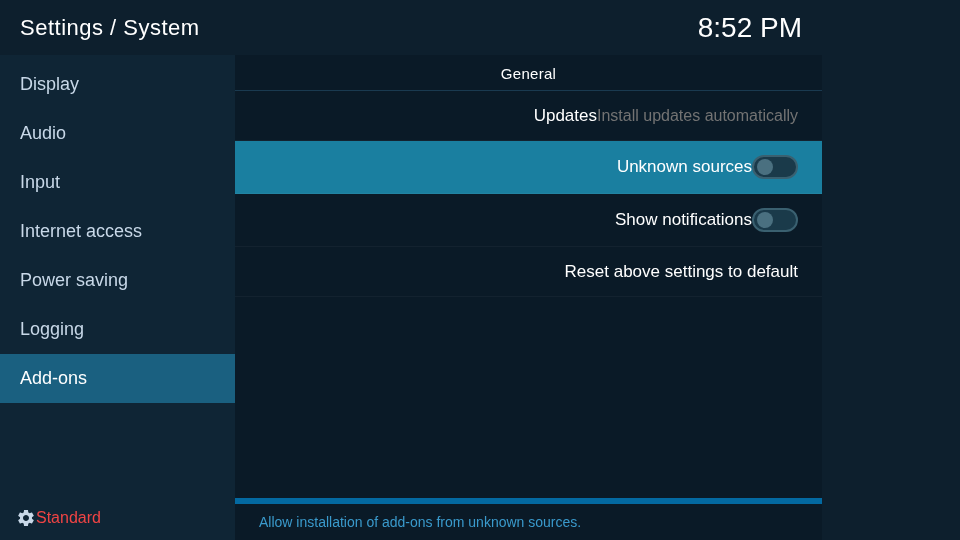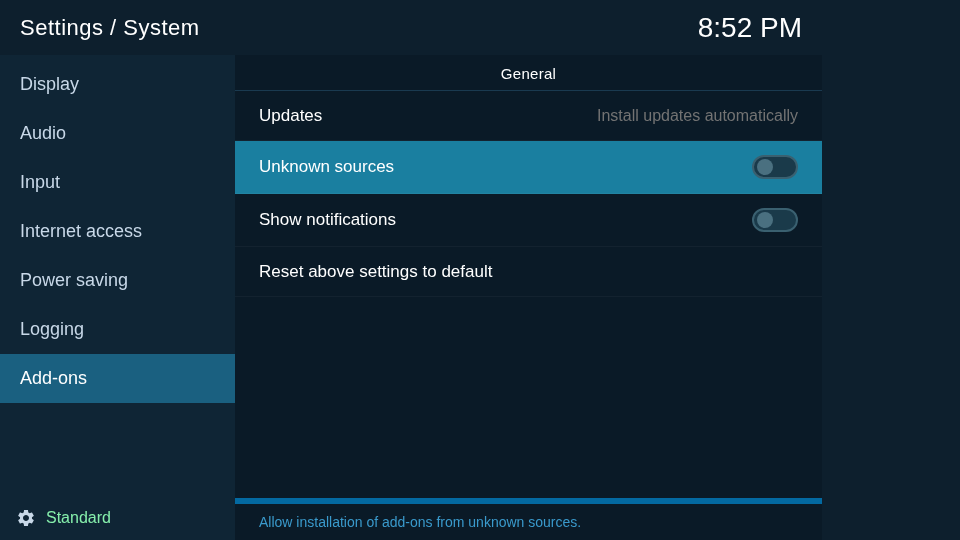--- a/index.html
+++ b/index.html
@@ -73,22 +73,21 @@
     .sidebar-item.active {
       background: #1a6080;
       color: #ffffff;
     }
 
     .sidebar-bottom {
       margin-top: auto;
       padding: 12px 16px;
       display: flex;
       align-items: center;
-      gap: 10px;
-      color: #86efac;
+      color: #ef4444;
       font-size: 16px;
     }
 
     .gear-icon {
       width: 20px;
       height: 20px;
       color: #c8d8e8;
     }
 
     
@@ -110,21 +109,21 @@
     }
 
     .settings-list {
       flex: 1;
       overflow-y: auto;
     }
 
     .setting-row {
       display: flex;
       align-items: center;
-      justify-content: space-between;
+      justify-content: flex-end;
       padding: 14px 24px;
       border-bottom: 1px solid rgba(255,255,255,0.04);
       cursor: pointer;
       min-height: 50px;
     }
 
     .setting-row.highlighted {
       background: #1a7fa0;
     }
 

